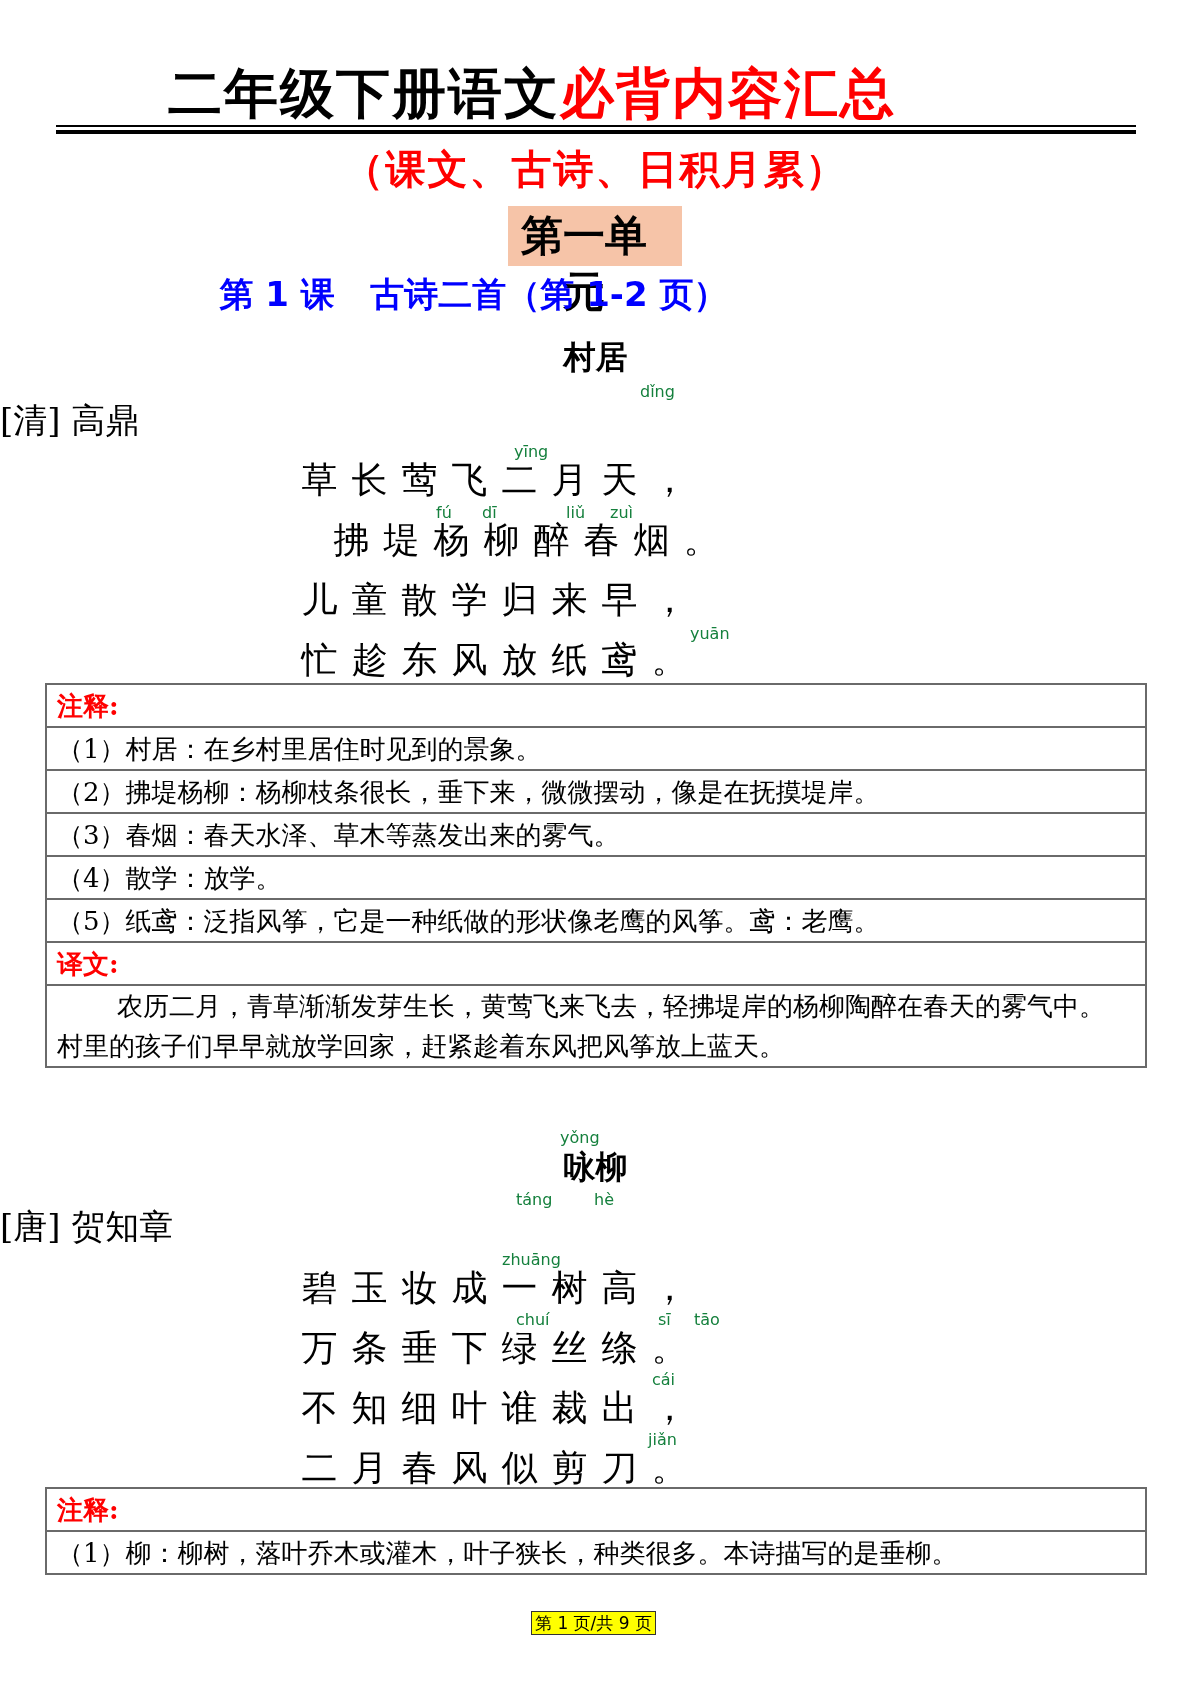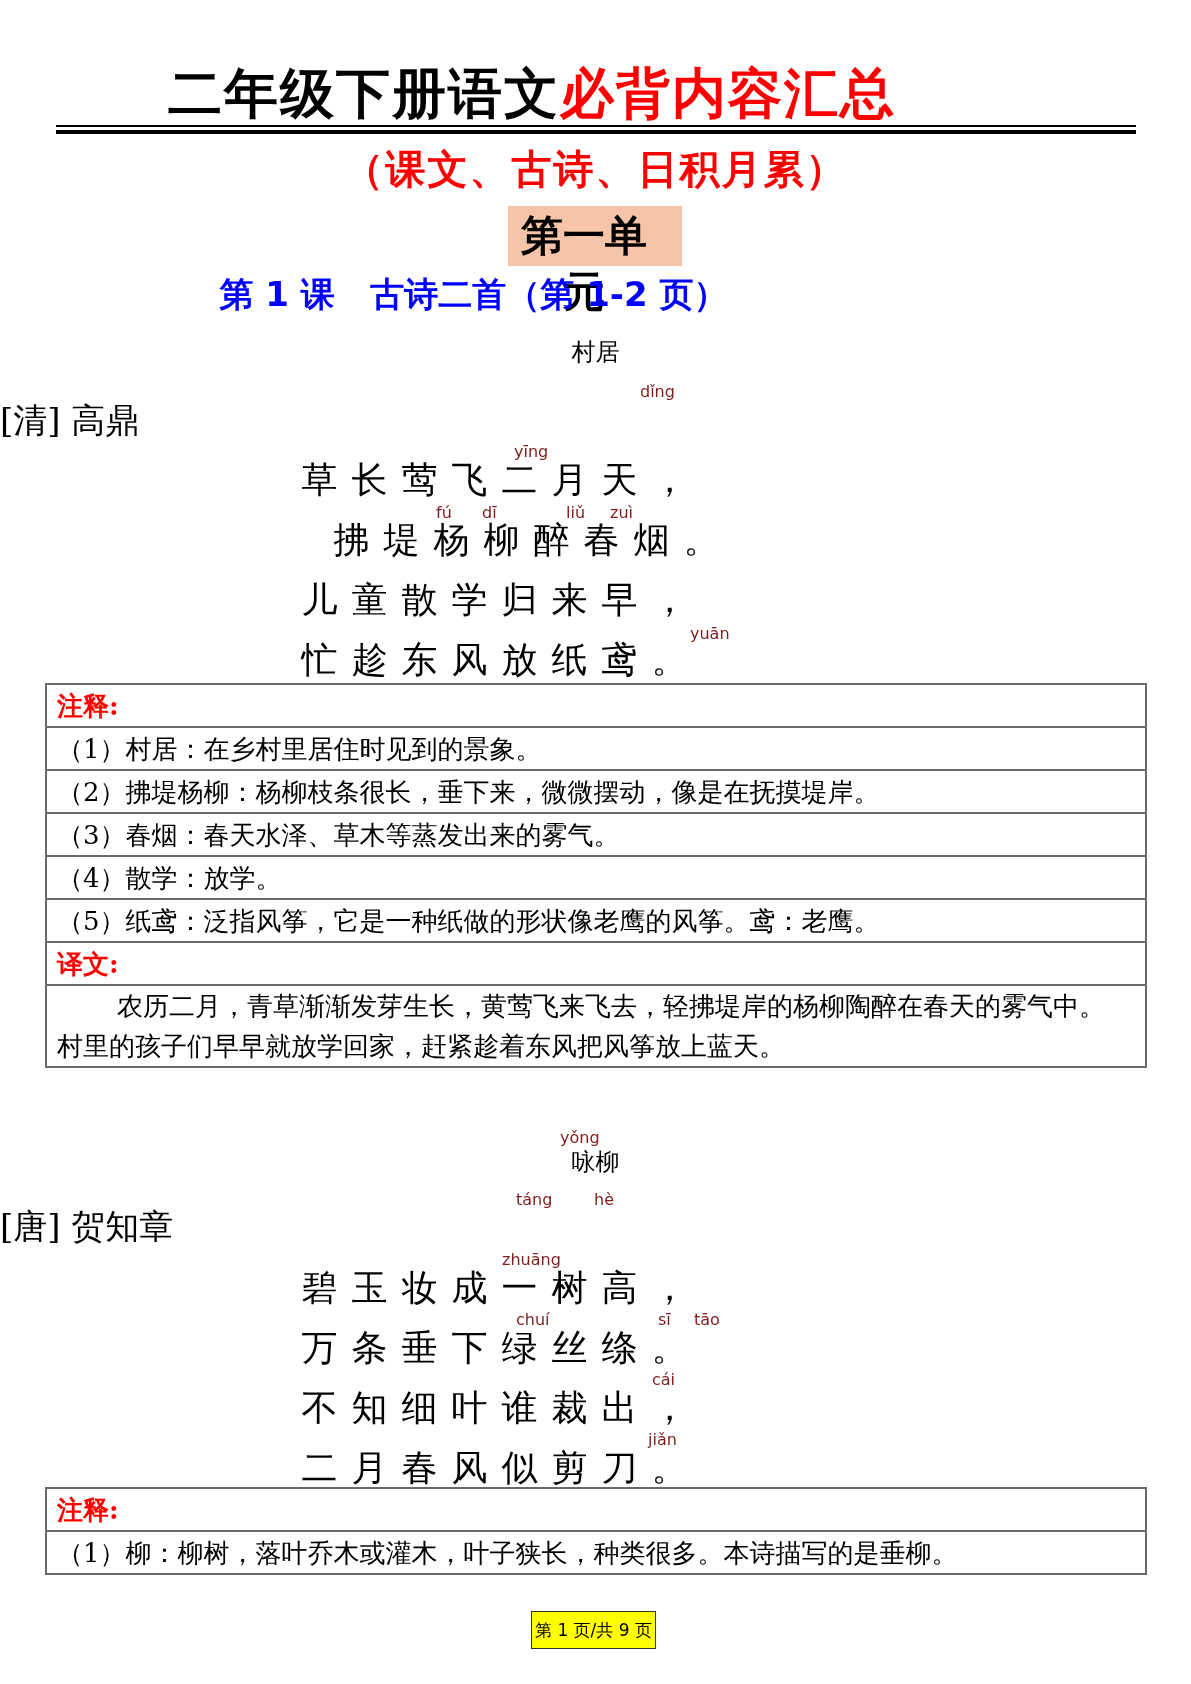--- a/index.html
+++ b/index.html
@@ -13,31 +13,31 @@
   .title-red { color: #ff0000; }
   .rule-thin { left: 56px; top: 125px; width: 1080px; height: 2px; background: #000; }
   .rule-thick { left: 56px; top: 130px; width: 1080px; height: 4px; background: #000; }
   .subtitle { left: 0; top: 142px; width: 1191px; text-align: center; color: #ff0000; font-size: 40px;
               font-family: "DejaVu Sans", "Liberation Sans", sans-serif; font-weight: bold; letter-spacing: 2px; }
   .unit-box { left: 508px; top: 206px; width: 174px; height: 60px; background: #f6c4a8; }
   .unit-text { left: 508px; top: 208px; width: 152px; text-align: center; font-size: 42px; font-weight: bold;
                font-family: "DejaVu Sans", "Liberation Sans", sans-serif; }
   .lesson { left: 0; top: 272px; width: 947px; text-align: center; color: #0000ff; font-size: 34px; font-weight: bold;
             font-family: "DejaVu Sans", "Liberation Sans", sans-serif; white-space: pre; }
-  .poem-title { left: 0; width: 1191px; text-align: center; font-size: 24px; font-weight: normal;
+  .poem-title { left: 0; width: 1191px; text-align: center; font-size: 32px; font-weight: bold;
                 font-family: "DejaVu Sans", "Liberation Sans", sans-serif; }
   .author { left: 0; width: 1191px; text-align: left; font-size: 34px; }
   .verse { left: 0; width: 1003px; text-align: center; font-size: 36px; letter-spacing: 14px; }
-  .py { position: absolute; font-size: 16px; font-family: "DejaVu Sans", "Liberation Sans", sans-serif; color: #7f1d1d; }
+  .py { position: absolute; font-size: 16px; font-family: "DejaVu Sans", "Liberation Sans", sans-serif; color: #15803d; }
   table.notes { position: absolute; left: 45px; width: 1102px; border-collapse: collapse; }
   table.notes td { border: 2px solid #6a6a6a; padding: 0 10px; height: 41px; font-size: 26px; line-height: 40px;
                    font-family: "DejaVu Serif", "Liberation Serif", serif; }
   .label-red { color: #ff0000; font-weight: bold; font-family: "DejaVu Sans", "Liberation Sans", sans-serif; }
   td.trans { line-height: 46px; padding-top: 4px; padding-bottom: 4px; font-size: 26px; text-indent: 60px; }
-  .footer { left: 531px; top: 1611px; background: #ffff00; border: 1px solid #333; padding: 7px 3px; font-size: 17px;
+  .footer { left: 531px; top: 1611px; background: #ffff00; border: 1px solid #333; padding: 0 3px; font-size: 17px;
             font-family: "DejaVu Sans", "Liberation Sans", sans-serif; line-height: 22px; }
 </style>
 </head>
 <body>
 
 <div class="abs title">
   <div class="title-inner">
     <span class="title-black">二年级下册语文</span><span class="title-red">必背内容汇总</span>
   </div>
 </div>

